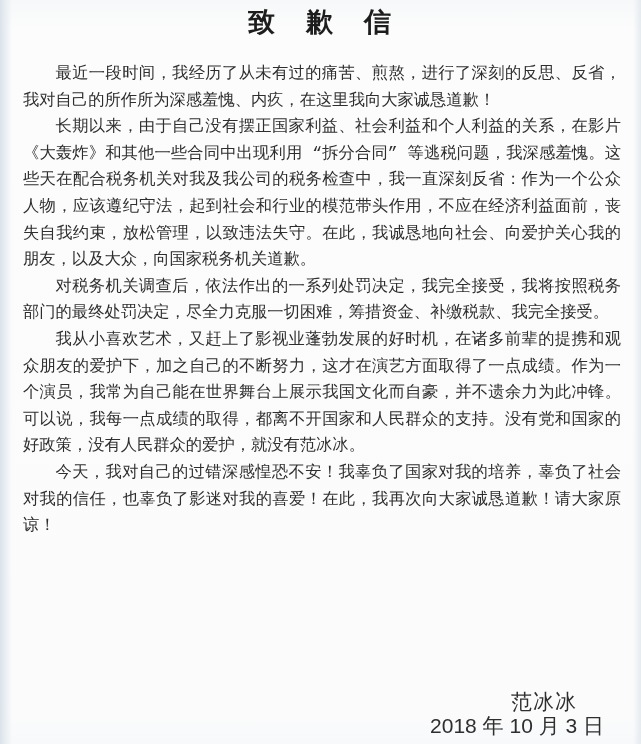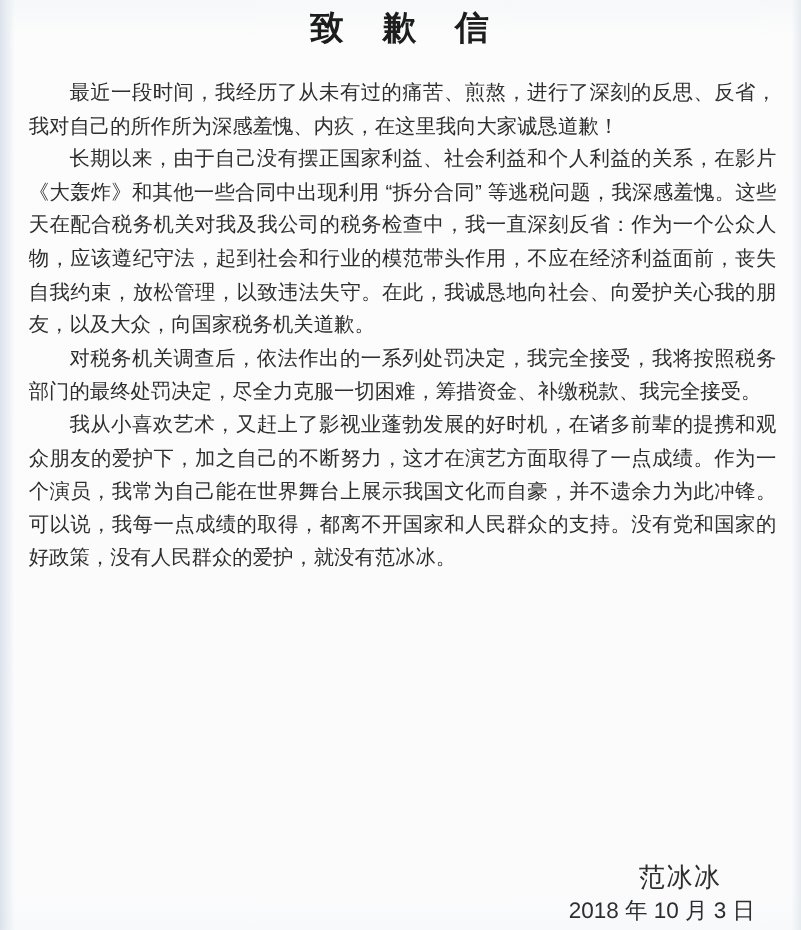--- a/index.html
+++ b/index.html
@@ -47,49 +47,51 @@
     right: 20px;
     top: 61px;
     font-size: 16.3px;
     line-height: 26.6px;
     color: #2e2e2e;
     text-align: justify;
   }
   .body-text p {
     margin: 0;
     text-indent: 2em;
+    font-family: Liberation Mono, monospace;
   }
   .signature {
     position: absolute;
     right: 64px;
     bottom: 28px;
     font-size: 21px;
     letter-spacing: 1px;
     color: #2e2e2e;
   }
   .date {
     position: absolute;
     right: 37px;
     bottom: 4px;
-    font-size: 18px;
+    font-size: 21px;
     color: #2e2e2e;
   }
 </style>
 </head>
 <body>
 
 <div class="page">
   <div class="edge-left"></div>
   <div class="edge-right"></div>
 
   <h1 class="title">致　歉　信</h1>
 
   <div class="body-text">
     <p>最近一段时间，我经历了从未有过的痛苦、煎熬，进行了深刻的反思、反省，我对自己的所作所为深感羞愧、内疚，在这里我向大家诚恳道歉！</p>
     <p>长期以来，由于自己没有摆正国家利益、社会利益和个人利益的关系，在影片《大轰炸》和其他一些合同中出现利用 “拆分合同” 等逃税问题，我深感羞愧。这些天在配合税务机关对我及我公司的税务检查中，我一直深刻反省：作为一个公众人物，应该遵纪守法，起到社会和行业的模范带头作用，不应在经济利益面前，丧失自我约束，放松管理，以致违法失守。在此，我诚恳地向社会、向爱护关心我的朋友，以及大众，向国家税务机关道歉。</p>
     <p>对税务机关调查后，依法作出的一系列处罚决定，我完全接受，我将按照税务部门的最终处罚决定，尽全力克服一切困难，筹措资金、补缴税款、我完全接受。</p>
     <p>我从小喜欢艺术，又赶上了影视业蓬勃发展的好时机，在诸多前辈的提携和观众朋友的爱护下，加之自己的不断努力，这才在演艺方面取得了一点成绩。作为一个演员，我常为自己能在世界舞台上展示我国文化而自豪，并不遗余力为此冲锋。可以说，我每一点成绩的取得，都离不开国家和人民群众的支持。没有党和国家的好政策，没有人民群众的爱护，就没有范冰冰。</p>
+    <p>今天，我对自己的过错深感惶恐不安！我辜负了国家对我的培养，辜负了社会对我的信任，也辜负了影迷对我的喜爱！在此，我再次向大家诚恳道歉！请大家原谅！</p>
   </div>
 
   <div class="signature">范冰冰</div>
 
   <div class="date">2018 年 10 月 3 日</div>
 </div>
 
 </body></html>

